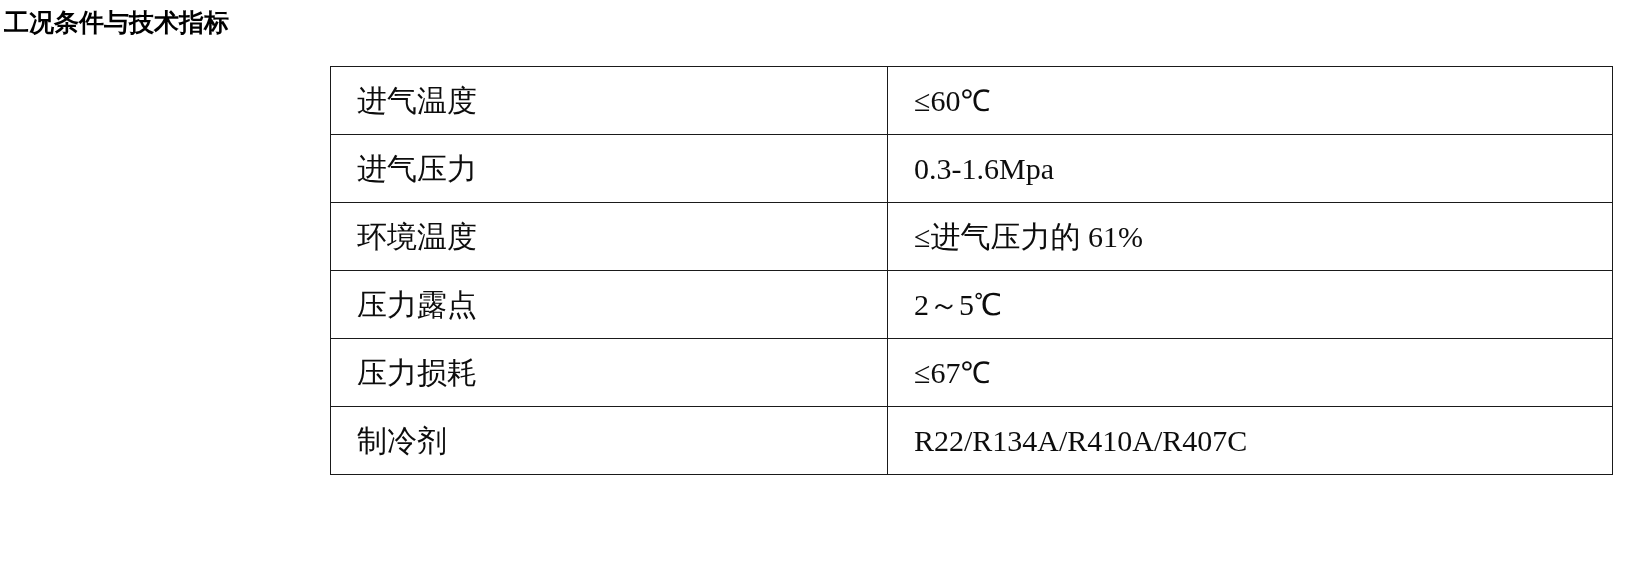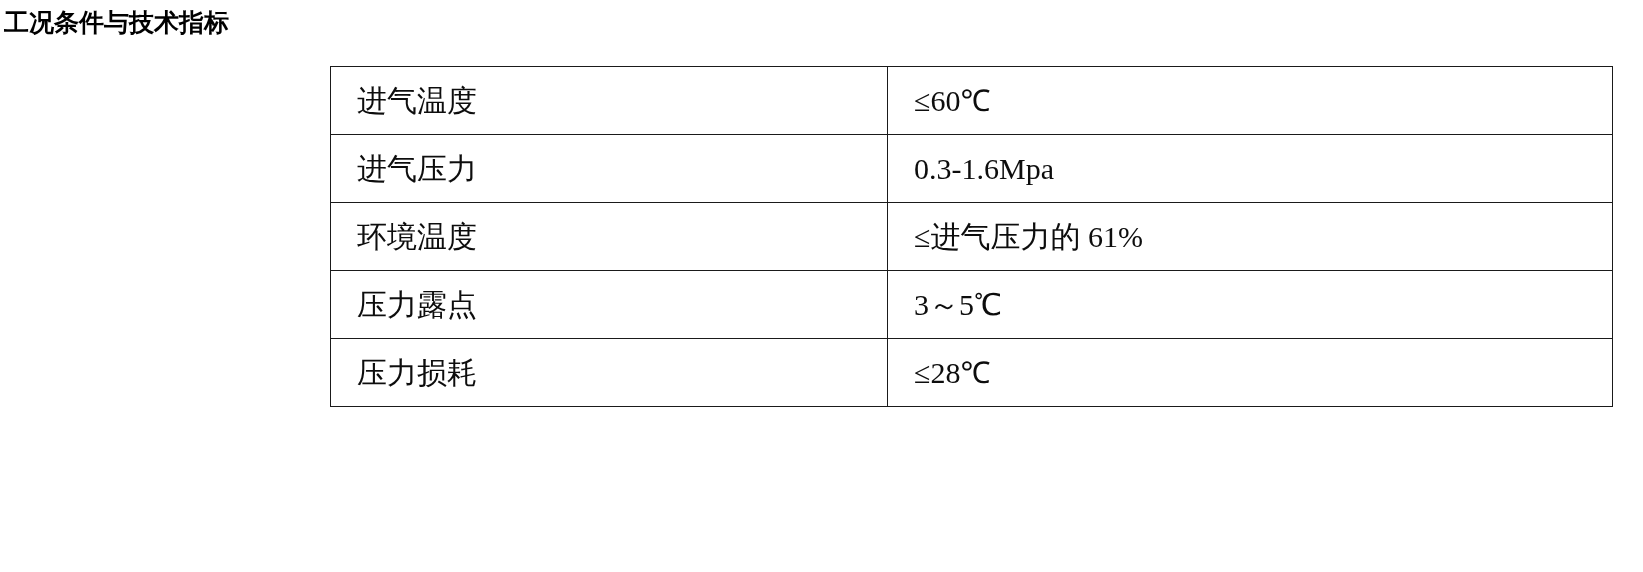--- a/index.html
+++ b/index.html
@@ -71,21 +71,25 @@
       <tr>
         <td class="col-label">进气压力</td>
         <td class="col-value">0.3-1.6Mpa</td>
       </tr>
       <tr>
         <td class="col-label">环境温度</td>
         <td class="col-value">≤进气压力的 61%</td>
       </tr>
       <tr>
         <td class="col-label">压力露点</td>
-        <td class="col-value">3～5℃</td>
+        <td class="col-value">2～5℃</td>
       </tr>
       <tr>
         <td class="col-label">压力损耗</td>
-        <td class="col-value">≤28℃</td>
+        <td class="col-value">≤67℃</td>
+      </tr>
+      <tr>
+        <td class="col-label">制冷剂</td>
+        <td class="col-value">R22/R134A/R410A/R407C</td>
       </tr>
     </tbody>
   </table>
 </div>
 
 </body></html>

